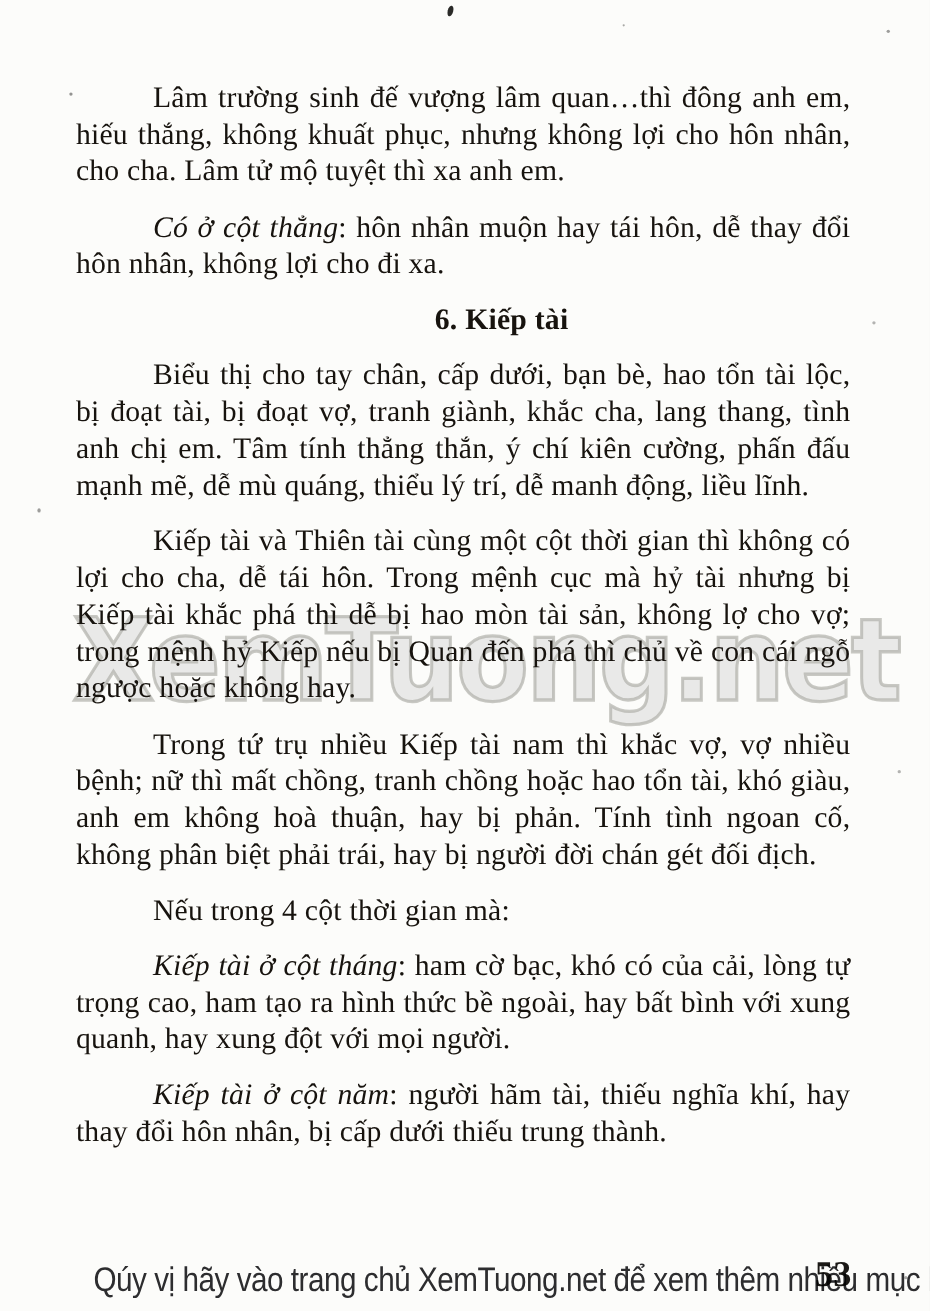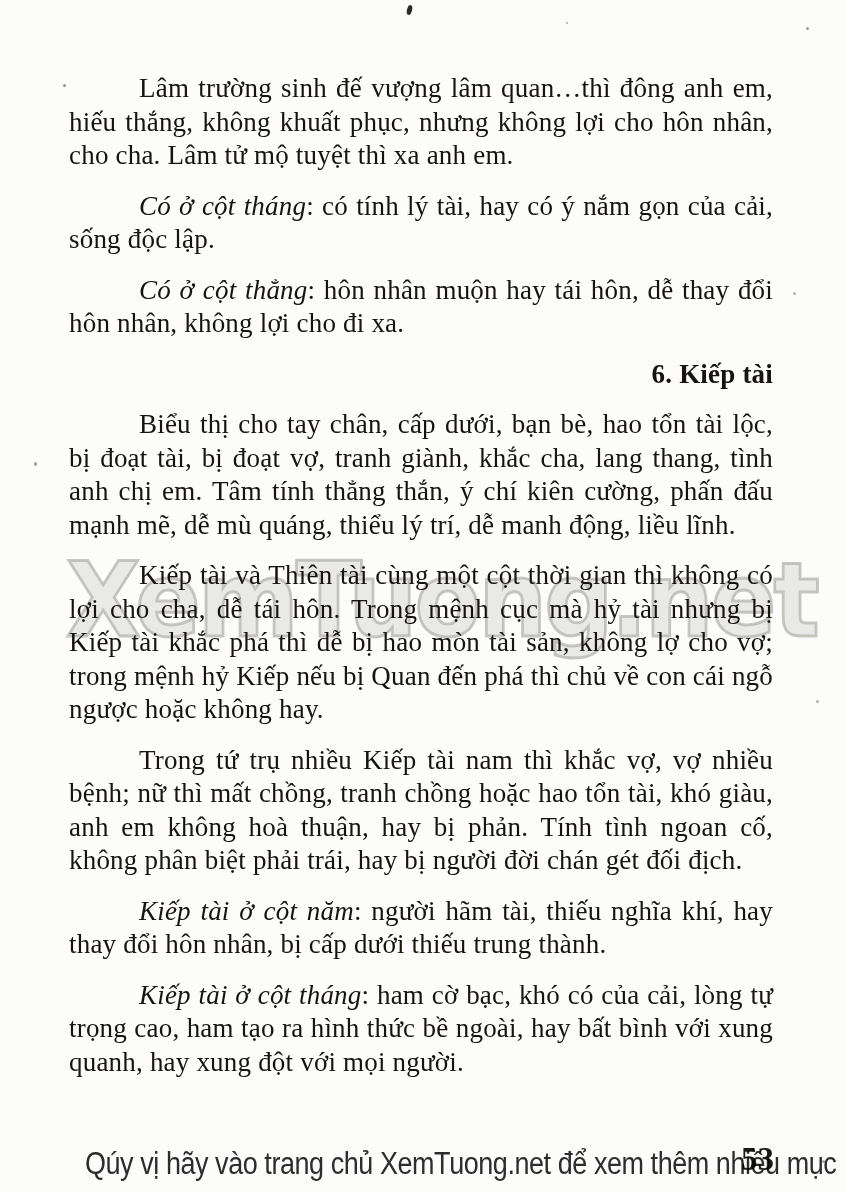--- a/index.html
+++ b/index.html
@@ -44,21 +44,21 @@
     letter-spacing:0.2px;
   }
   .para{
     margin:17px;
     text-indent:70px;
     text-align:justify;
   }
   .para .lead{font-style:italic;}
   .para.heading{
     font-weight:bold;
-    text-align:right;
+    text-align:center;
   }
   
   .footer{
     position:absolute;
     left:85px;top:1144px;
     width:760px;
     z-index:3;
     font-family:"Liberation Sans", sans-serif;
     font-size:31px;
     line-height:40px;
@@ -93,37 +93,37 @@
 <body>
 
 <div class="page">
 
   <div class="watermark">XemTuong.net</div>
 
   <div class="text-body" id="text-body">
   <p class="para"><i class="lead"></i><span class="rest">Lâm trường sinh đế vượng lâm quan…thì đông anh em, hiếu thắng, không khuất phục, nhưng không lợi cho hôn nhân, cho cha. Lâm tử mộ tuyệt thì xa anh em.</span></p>
 
 
-  <p class="para"><i class="lead">Có ở cột tháng</i><span class="rest">: có tính lý tài, hay có ý nắm gọn của cải, sống độc lập.</span></p>
 
   <p class="para"><i class="lead">Có ở cột thẳng</i><span class="rest">: hôn nhân muộn hay tái hôn, dễ thay đổi hôn nhân, không lợi cho đi xa.</span></p>
 
 
   <p class="para heading"><span class="rest">6. Kiếp tài</span></p>
 
   <p class="para"><i class="lead"></i><span class="rest">Biểu thị cho tay chân, cấp dưới, bạn bè, hao tổn tài lộc, bị đoạt tài, bị đoạt vợ, tranh giành, khắc cha, lang thang, tình anh chị em. Tâm tính thẳng thắn, ý chí kiên cường, phấn đấu mạnh mẽ, dễ mù quáng, thiểu lý trí, dễ manh động, liều lĩnh.</span></p>
 
   <p class="para"><i class="lead"></i><span class="rest">Kiếp tài và Thiên tài cùng một cột thời gian thì không có lợi cho cha, dễ tái hôn. Trong mệnh cục mà hỷ tài nhưng bị Kiếp tài khắc phá thì dễ bị hao mòn tài sản, không lợ cho vợ; trong mệnh hỷ Kiếp nếu bị Quan đến phá thì chủ về con cái ngỗ ngược hoặc không hay.</span></p>
 
   <p class="para"><i class="lead"></i><span class="rest">Trong tứ trụ nhiều Kiếp tài nam thì khắc vợ, vợ nhiều bệnh; nữ thì mất chồng, tranh chồng hoặc hao tổn tài, khó giàu, anh em không hoà thuận, hay bị phản. Tính tình ngoan cố, không phân biệt phải trái, hay bị người đời chán gét đối địch.</span></p>
 
+  <p class="para"><i class="lead"></i><span class="rest">Nếu trong 4 cột thời gian mà:</span></p>
+
+  <p class="para"><i class="lead">Kiếp tài ở cột tháng</i><span class="rest">: ham cờ bạc, khó có của cải, lòng tự trọng cao, ham tạo ra hình thức bề ngoài, hay bất bình với xung quanh, hay xung đột với mọi người.</span></p>
 
   <p class="para"><i class="lead">Kiếp tài ở cột năm</i><span class="rest">: người hãm tài, thiếu nghĩa khí, hay thay đổi hôn nhân, bị cấp dưới thiếu trung thành.</span></p>
-
-  <p class="para"><i class="lead">Kiếp tài ở cột tháng</i><span class="rest">: ham cờ bạc, khó có của cải, lòng tự trọng cao, ham tạo ra hình thức bề ngoài, hay bất bình với xung quanh, hay xung đột với mọi người.</span></p>
 </div>
 
   <div class="footer">
     <span>Qúy vị hãy vào trang chủ XemTuong.net để xem thêm nhiều mục hay khác</span>
   </div>
 
   <div class="page-number">53</div>
 
   <div class="speck s1"></div>
   <div class="speck s2"></div>

